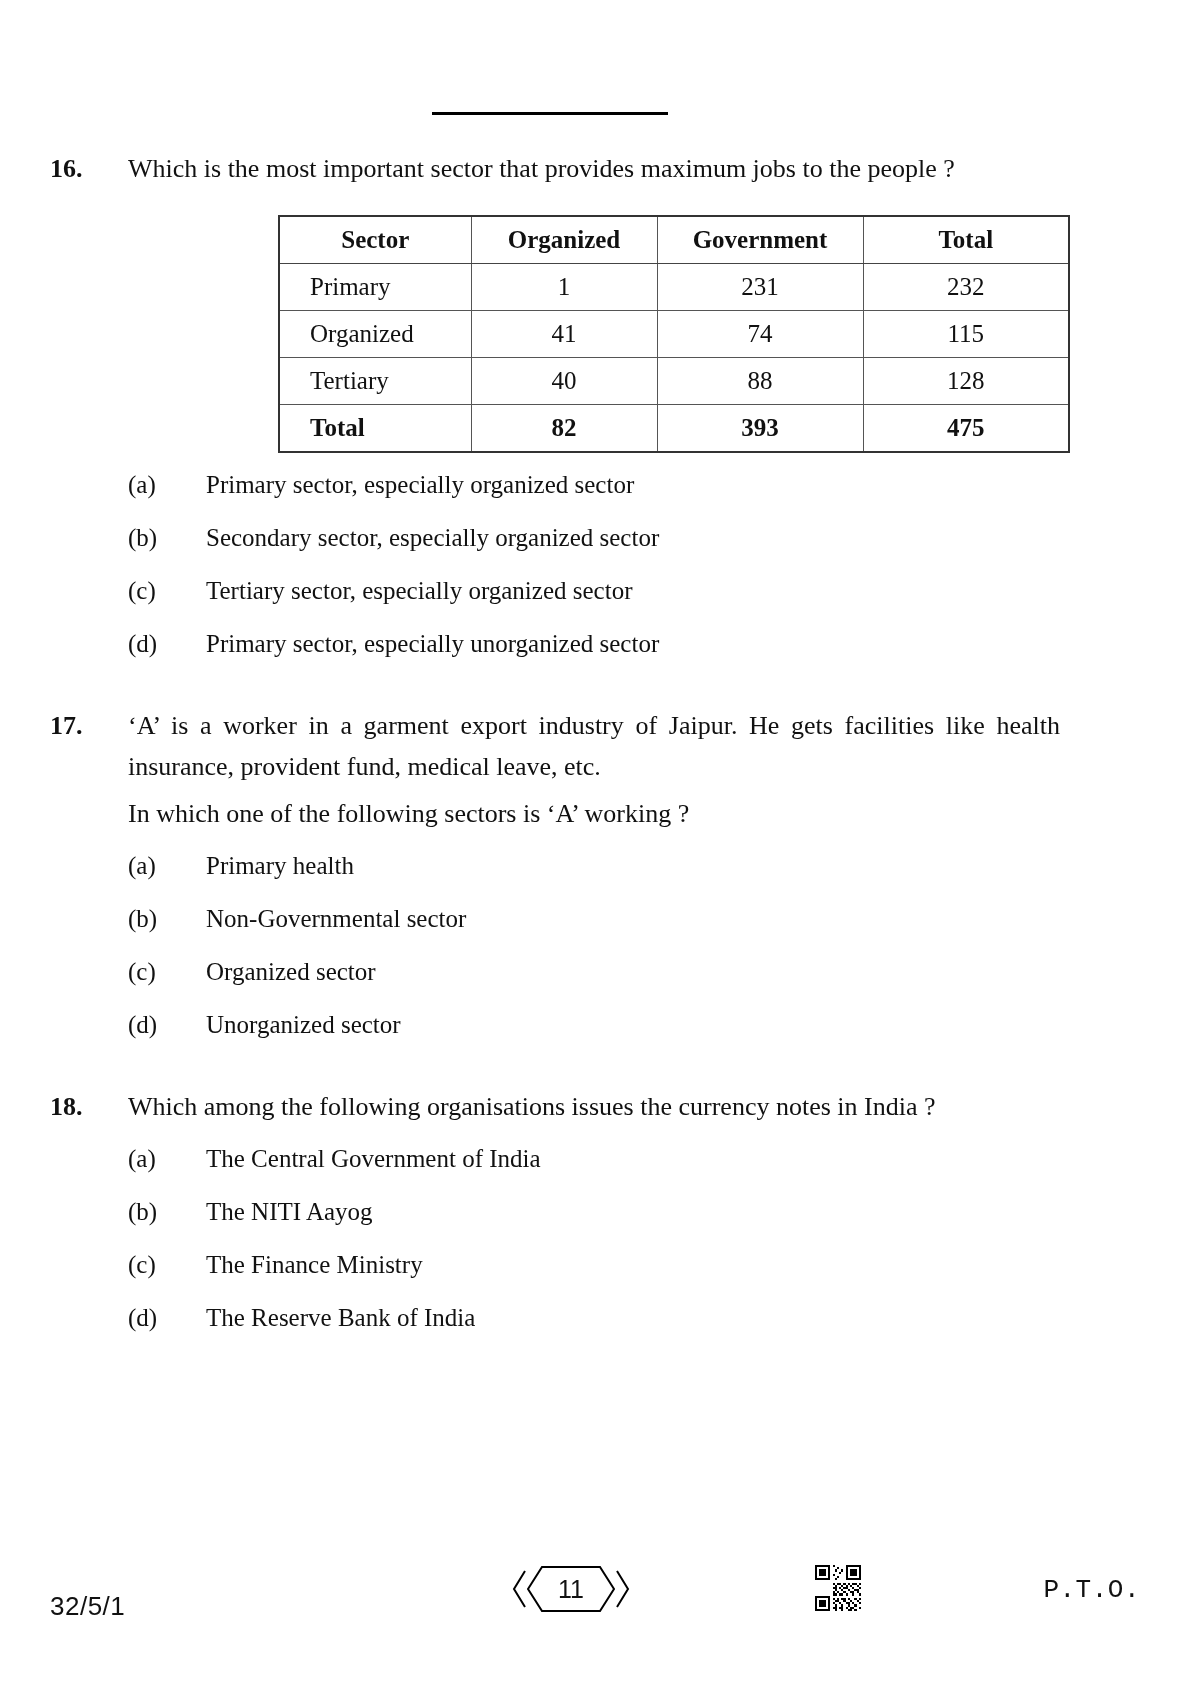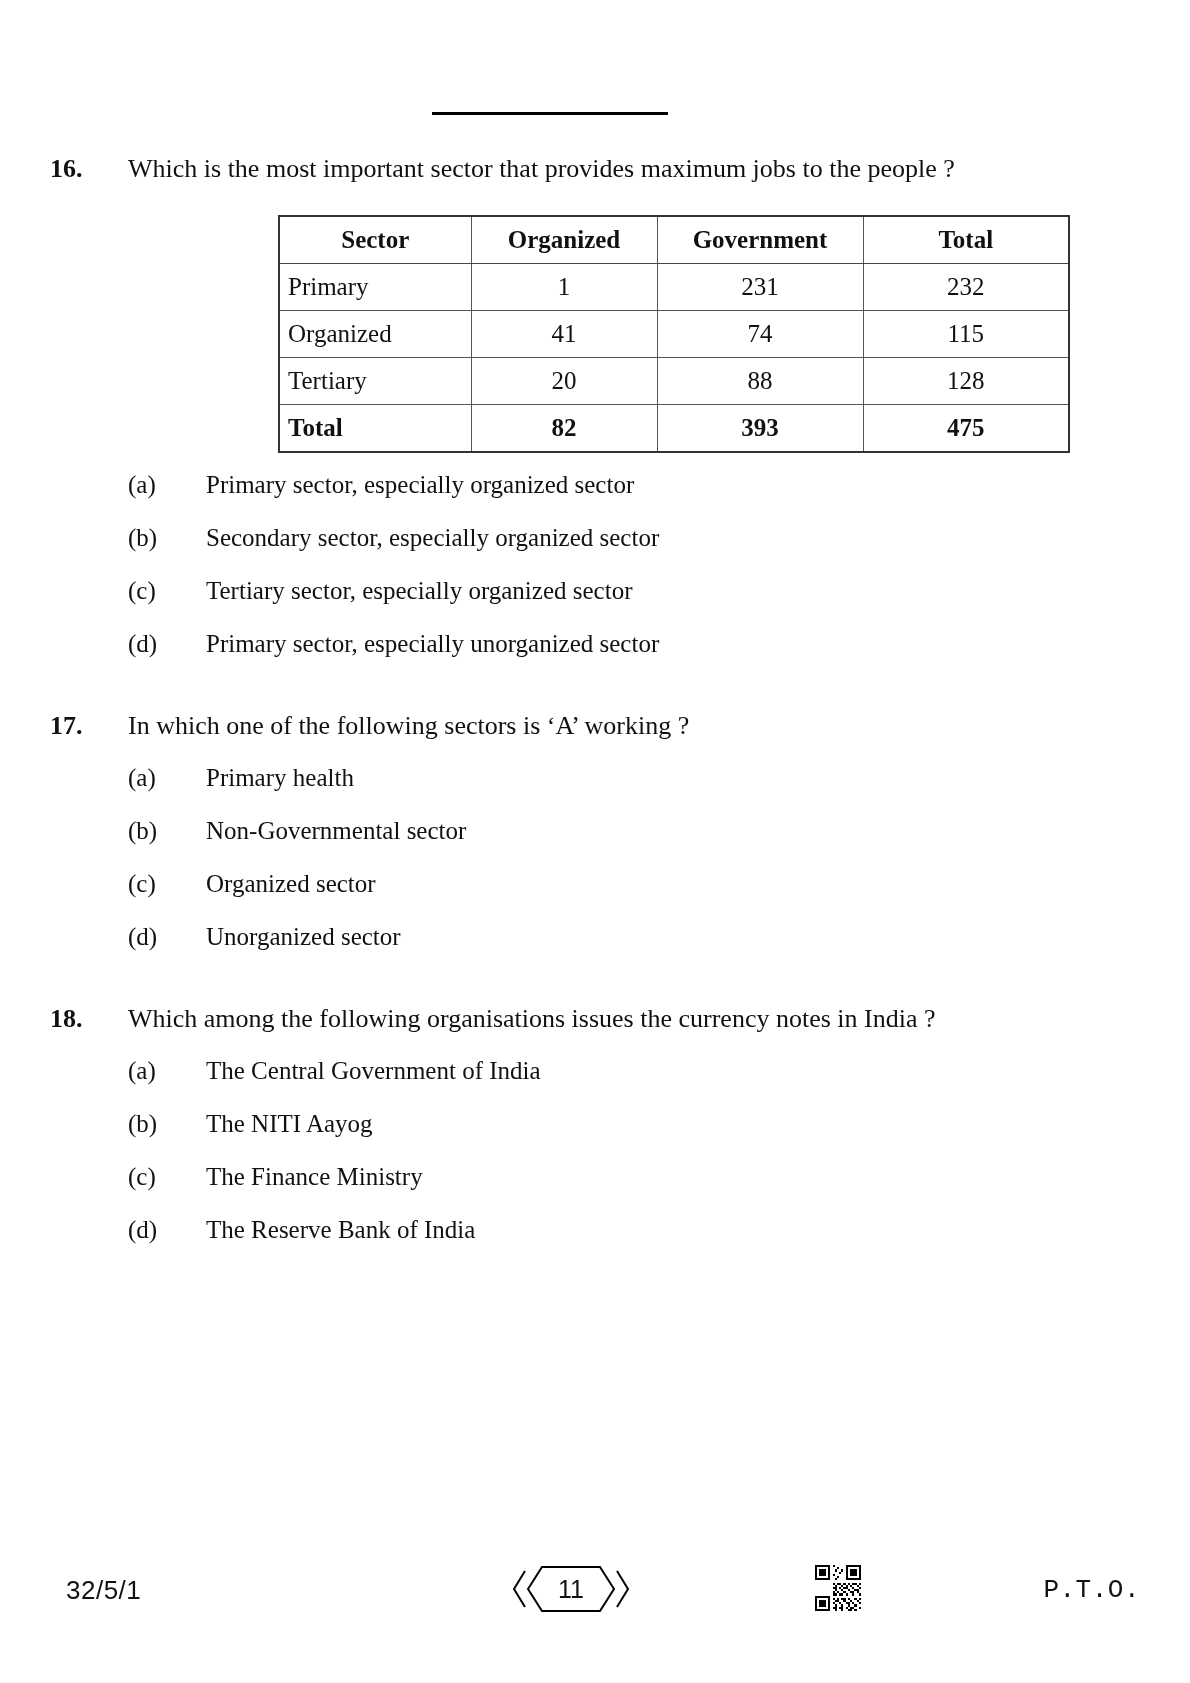--- a/index.html
+++ b/index.html
@@ -129,21 +129,21 @@
   table.data-table thead th:first-child,
   table.data-table tbody td:first-child {
     border-left: 2px solid #333;
   }
   table.data-table thead th:last-child,
   table.data-table tbody td:last-child {
     border-right: 2px solid #333;
   }
   table.data-table tbody td.sector-name {
     text-align: left;
-    padding-left: 8px;
+    padding-left: 30px;
   }
   table.data-table tbody tr.total-row td {
     font-weight: bold;
     border-bottom: 2px solid #333;
   }
   table.data-table col.c-sector   { width: 192px; }
   table.data-table col.c-org      { width: 186px; }
   table.data-table col.c-unorg    { width: 206px; }
   table.data-table col.c-total    { width: 206px; }
 
@@ -155,25 +155,24 @@
   .footer {
     position: absolute;
     left: 50px;
     right: 50px;
     bottom: 60px;
     height: 60px;
   }
   .footer-code {
     position: absolute;
     left: 0;
-    top: 12px;
+    top: 28px;
     font-family: "Liberation Sans", "DejaVu Sans", sans-serif;
     font-size: 26px;
     letter-spacing: 0.5px;
-    margin-left: 16px;
   }
   .page-badge {
     position: absolute;
     left: 462px;
     top: 0;
     width: 118px;
     height: 52px;
     display: flex;
     align-items: center;
     justify-content: center;
@@ -239,21 +238,21 @@
                 <td>232</td>
               </tr>
               <tr>
                 <td class="sector-name">Organized</td>
                 <td>41</td>
                 <td>74</td>
                 <td>115</td>
               </tr>
               <tr>
                 <td class="sector-name">Tertiary</td>
-                <td>20</td>
+                <td>40</td>
                 <td>88</td>
                 <td>128</td>
               </tr>
               <tr class="total-row">
                 <td class="sector-name">Total</td>
                 <td>82</td>
                 <td>393</td>
                 <td>475</td>
               </tr>
             </tbody>
@@ -279,20 +278,21 @@
           </div>
         </div>
       </div>
     </div>
 
     <div class="q-gap-16"></div>
 
     <div class="question">
       <div class="q-num">17.</div>
       <div class="q-body">
+        <p class="q-text">‘A’ is a worker in a garment export industry of Jaipur. He gets facilities like health insurance, provident fund, medical leave, etc.</p>
         <p class="q-text justify-all">In which one of the following sectors is ‘A’ working ?</p>
 
         <div class="options">
           <div class="option">
             <span class="opt-key">(a)</span>
             <span class="opt-label">Primary health</span>
           </div>
           <div class="option">
             <span class="opt-key">(b)</span>
             <span class="opt-label">Non-Governmental sector</span>

